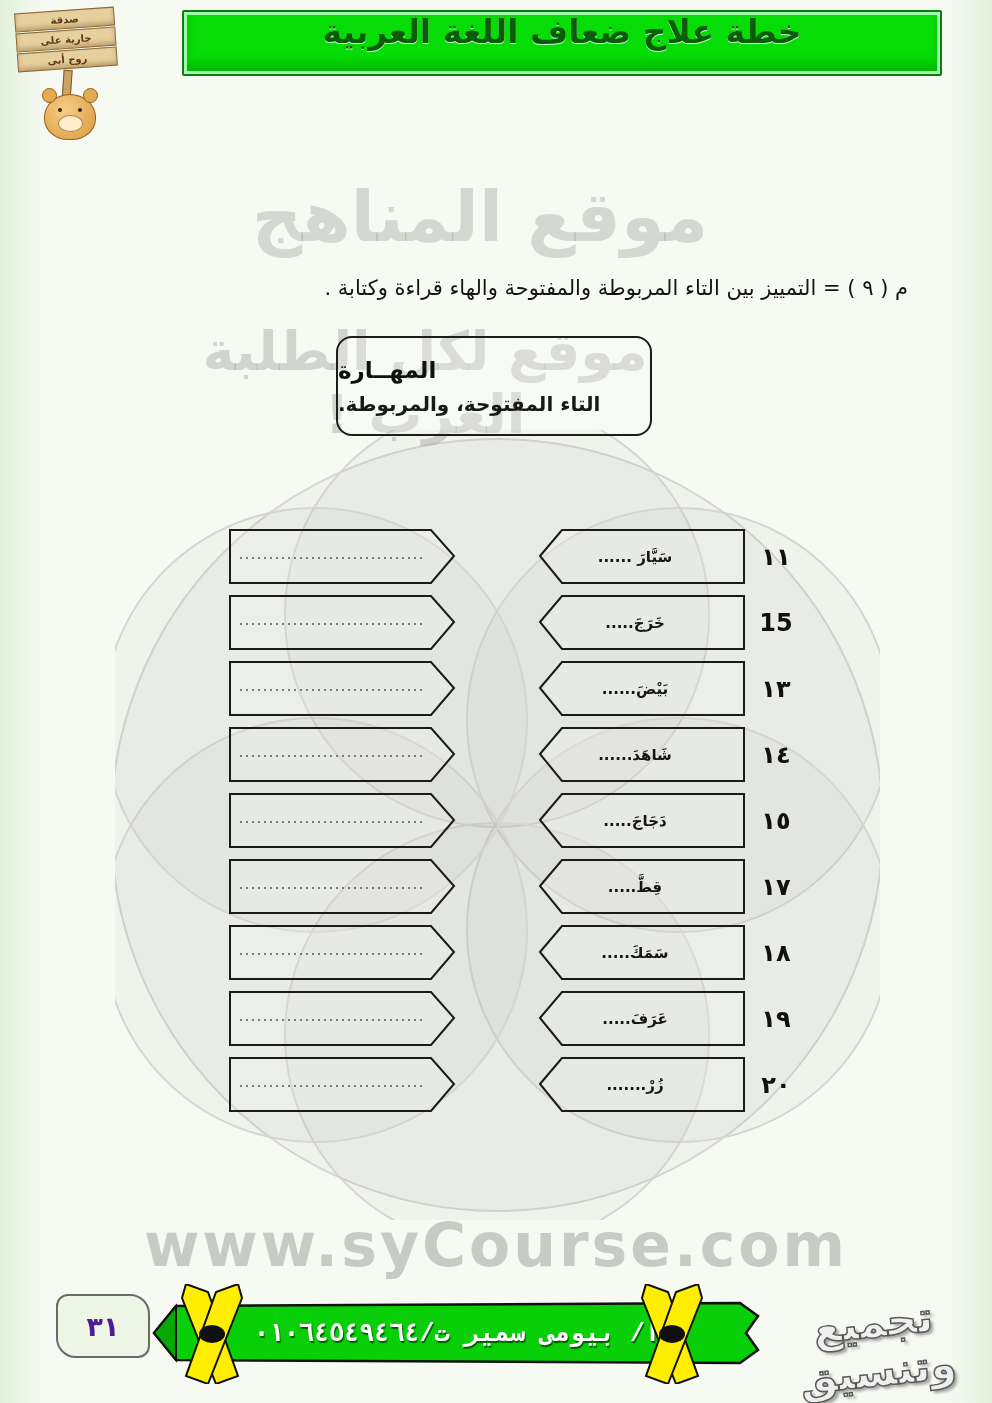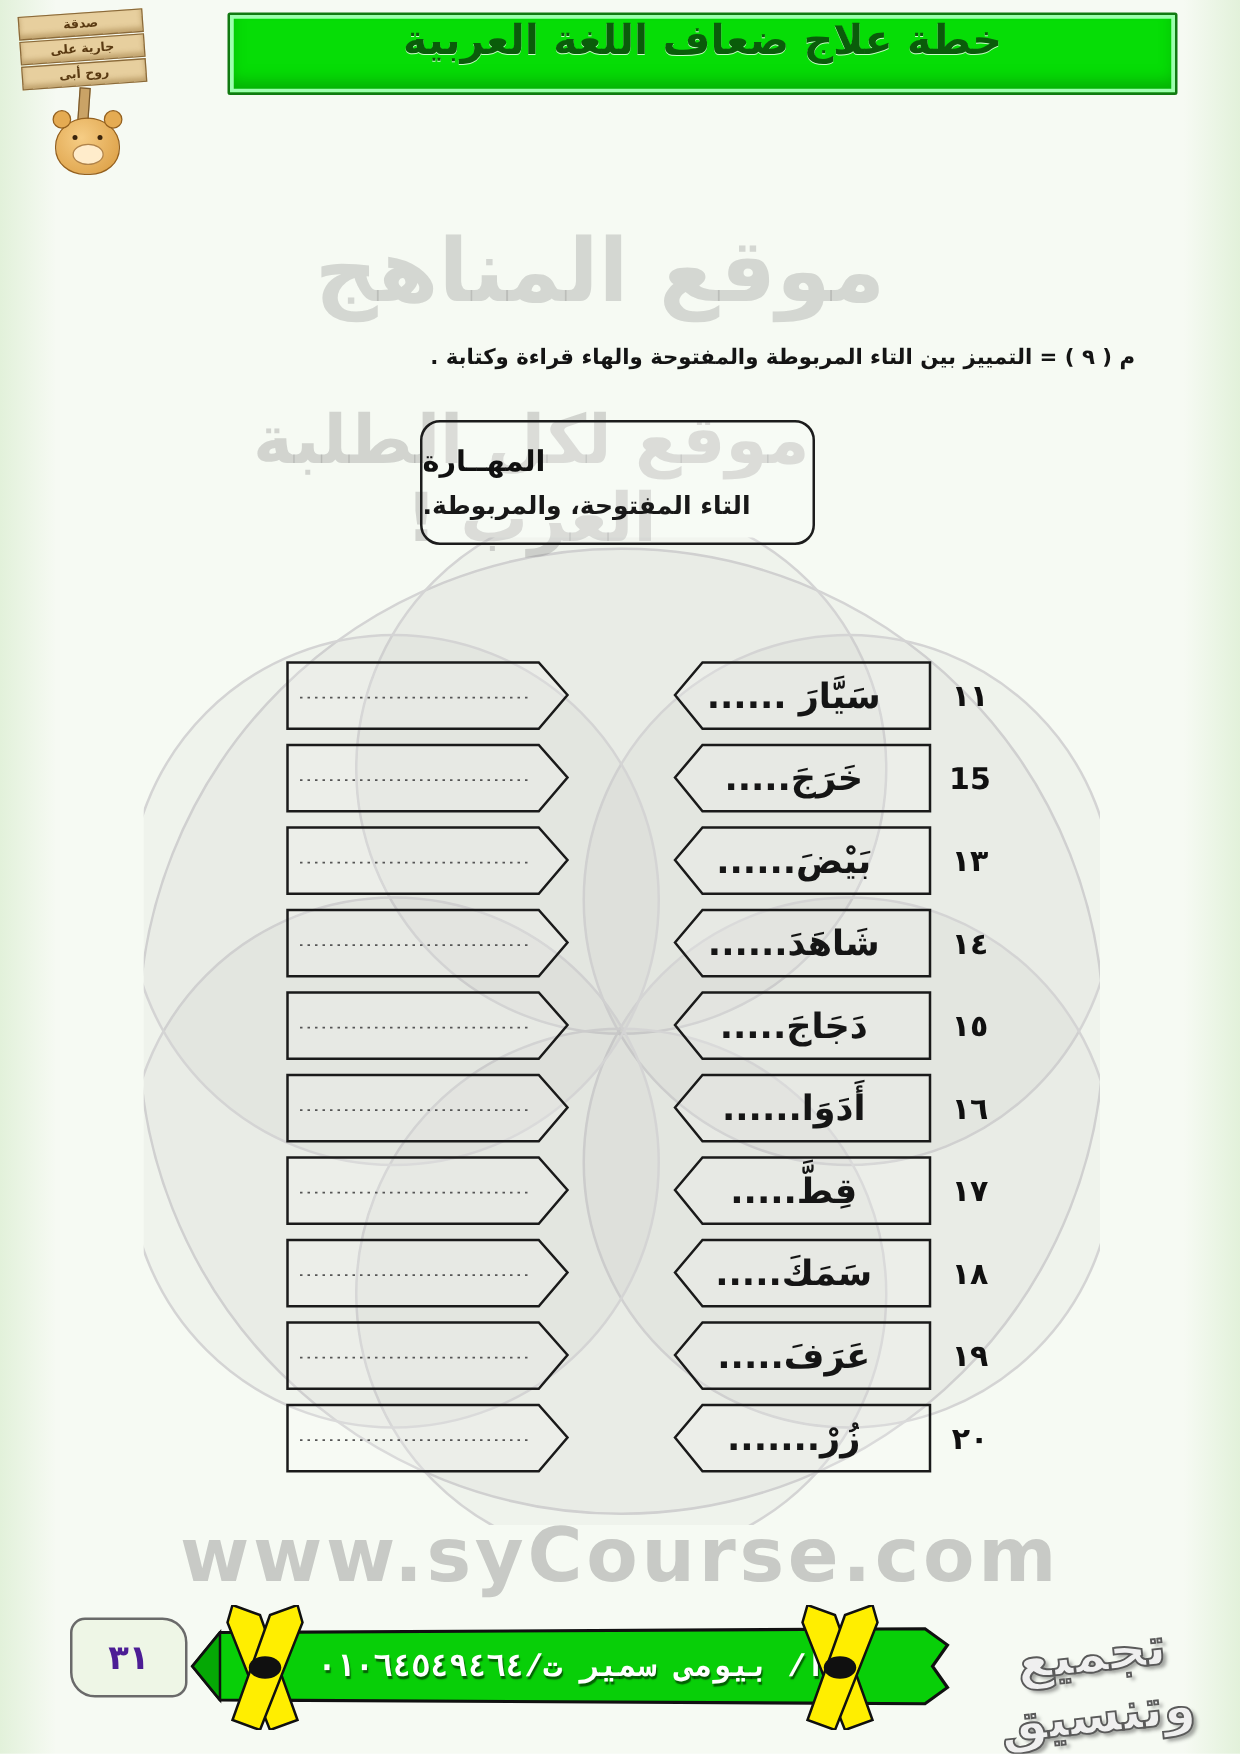--- a/index.html
+++ b/index.html
@@ -34,37 +34,37 @@
           border-radius:50% 50% 46% 46%; background:radial-gradient(circle at 40% 35%, #f6cd85, #d99a3e); }
   .bear .ear { position:absolute; width:15px; height:15px; border-radius:50%; background:#e5ab52; border:1px solid #94601e; top:-7px; }
   .bear .ear.l { left:-3px; } .bear .ear.r { right:-3px; }
   .bear .muzzle { position:absolute; left:13px; top:20px; width:25px; height:17px; border-radius:50%;
                   background:#ffeccb; border:1px solid #b0834a; }
   .bear .eye { position:absolute; width:4px; height:4px; border-radius:50%; background:#3a240c; top:13px; }
   .bear .eye.l { left:13px; } .bear .eye.r { right:13px; }
 
   
   .objective { position:absolute; right:84px; top:276px; z-index:2; direction:rtl;
-               font-size:17px; font-weight:bold; color:#141414; }
+               font-size:21px; font-weight:normal; color:#141414; }
 
   
   .skill-box { position:absolute; left:336px; top:336px; width:316px; height:100px; z-index:2;
                border:2px solid #1c1c1c; border-radius:16px; background:rgba(255,255,255,.2);
                display:flex; flex-direction:column; align-items:flex-end; justify-content:center; gap:9px; direction:rtl; }
   .skill-title { font-size:23px; font-weight:bold; color:#101010; }
   .skill-sub   { font-size:20px; font-weight:bold; color:#181818; }
 
   
   .exercise { position:absolute; left:0; top:524px; width:992px; z-index:1; }
   .ex-row { position:relative; height:66px; width:992px; }
   .answer-banner { position:absolute; left:228px; top:4px; width:228px; height:57px; }
   .word-banner   { position:absolute; left:538px; top:4px; width:208px; height:57px;
                    display:flex; align-items:center; justify-content:center; }
   .answer-banner svg, .word-banner svg { position:absolute; left:0; top:0; width:100%; height:100%; }
-  .word { position:relative; direction:rtl; font-size:28px; font-weight:bold; color:#151515; padding-right:14px; }
+  .word { position:relative; direction:rtl; font-size:15px; font-weight:bold; color:#151515; padding-right:14px; }
   .num  { position:absolute; left:752px; top:4px; width:48px; height:57px; display:flex; align-items:center;
           justify-content:center; font-size:24px; font-weight:bold; color:#101010; }
 
   
   .page-num { position:absolute; left:56px; top:1294px; width:94px; height:64px; z-index:2;
               background:#eef6e6; border:2px solid #6a6a6a; border-radius:12px 20px 12px 20px;
               display:flex; align-items:center; justify-content:center; font-size:27px; font-weight:bold; color:#4c1d95; }
   .ribbon { position:absolute; left:150px; top:1300px; width:614px; height:66px; z-index:2;font-family:Liberation Mono, monospace; }
   .ribbon svg { position:absolute; left:0; top:0; width:100%; height:100%; }
   .ribbon-text { position:absolute; left:0; top:0; width:100%; height:100%; display:flex; align-items:center;
@@ -198,35 +198,20 @@
       </div>
       <div class="word-banner">
         <svg viewBox="0 0 208 57" preserveAspectRatio="none">
           <polygon points="2,28 24,2 206,2 206,55 24,55" fill="rgba(255,255,255,0.15)" stroke="#1a1a1a" stroke-width="2"></polygon>
         </svg>
         <span class="word">دَجَاجَ.....</span>
       </div>
       <div class="num">١٥</div>
     </div>
 
-    <div class="ex-row">
-      <div class="answer-banner">
-        <svg viewBox="0 0 228 57" preserveAspectRatio="none">
-          <polygon points="2,2 203,2 226,28 203,55 2,55" fill="rgba(255,255,255,0.15)" stroke="#1a1a1a" stroke-width="2"></polygon>
-          <line x1="12" y1="30" x2="198" y2="30" stroke="#555" stroke-width="1.4" stroke-dasharray="2,4"></line>
-        </svg>
-      </div>
-      <div class="word-banner">
-        <svg viewBox="0 0 208 57" preserveAspectRatio="none">
-          <polygon points="2,28 24,2 206,2 206,55 24,55" fill="rgba(255,255,255,0.15)" stroke="#1a1a1a" stroke-width="2"></polygon>
-        </svg>
-        <span class="word">أَدَوَا......</span>
-      </div>
-      <div class="num">١٦</div>
-    </div>
 
     <div class="ex-row">
       <div class="answer-banner">
         <svg viewBox="0 0 228 57" preserveAspectRatio="none">
           <polygon points="2,2 203,2 226,28 203,55 2,55" fill="rgba(255,255,255,0.15)" stroke="#1a1a1a" stroke-width="2"></polygon>
           <line x1="12" y1="30" x2="198" y2="30" stroke="#555" stroke-width="1.4" stroke-dasharray="2,4"></line>
         </svg>
       </div>
       <div class="word-banner">
         <svg viewBox="0 0 208 57" preserveAspectRatio="none">

